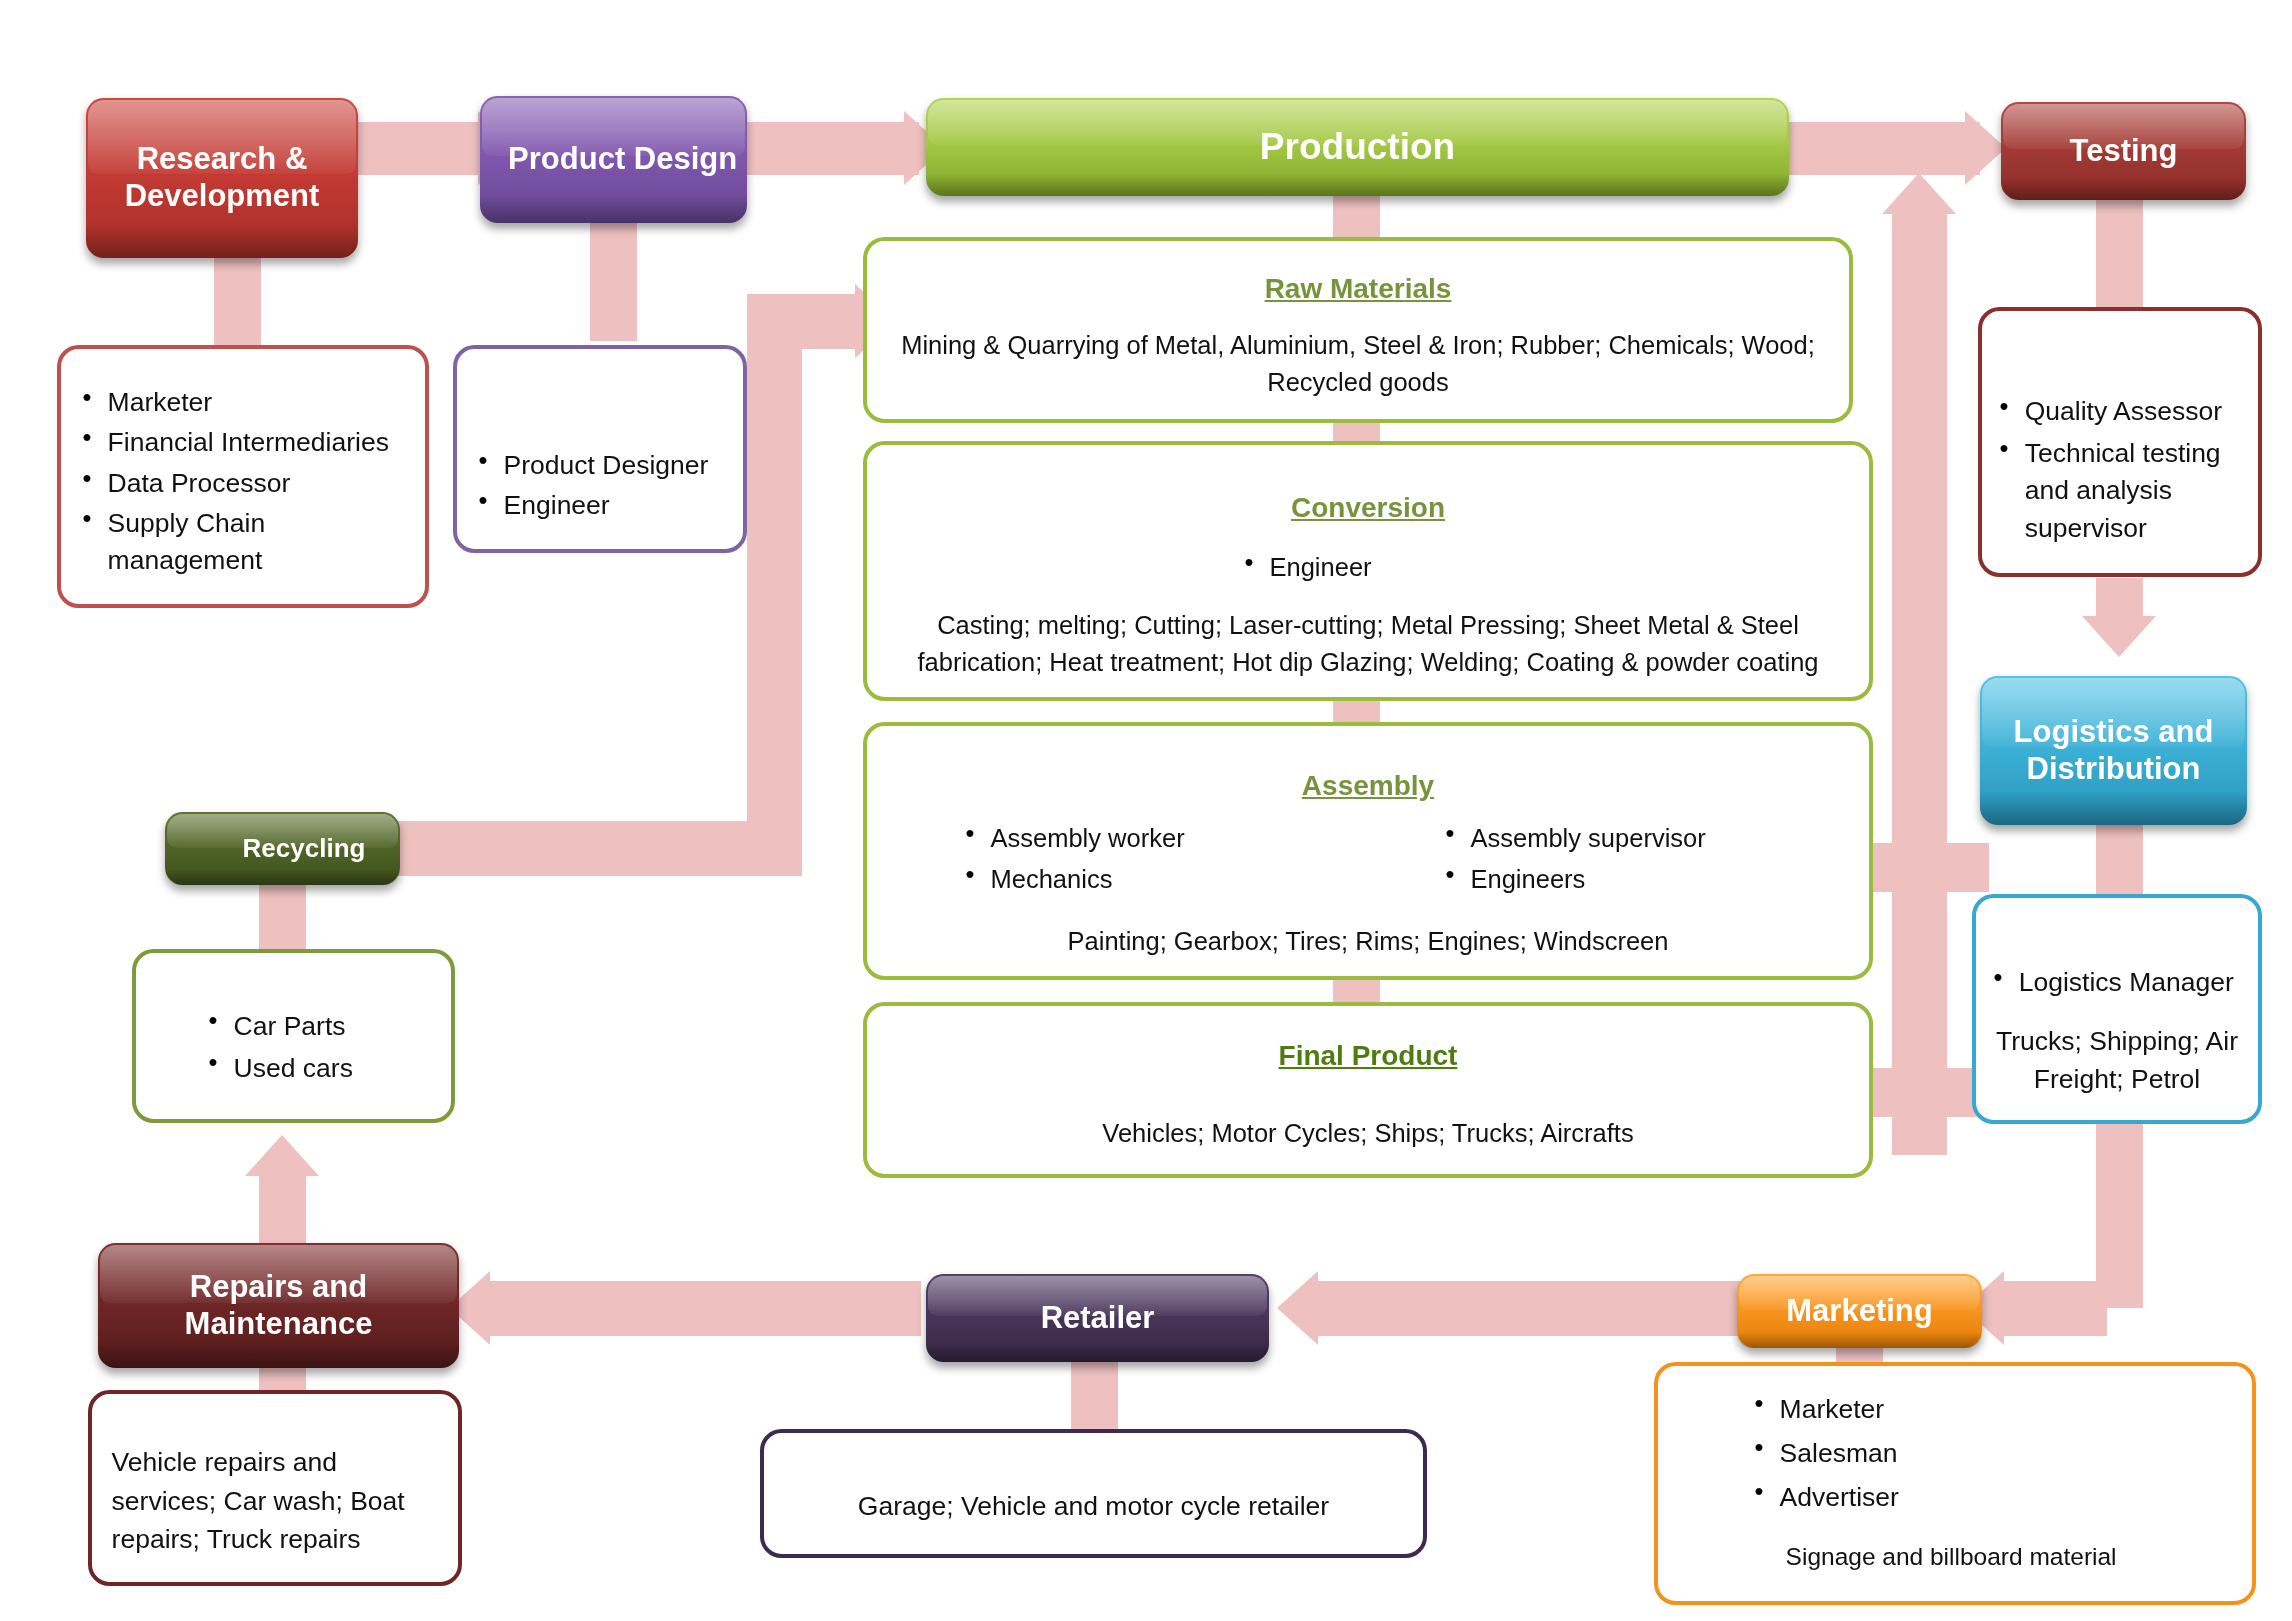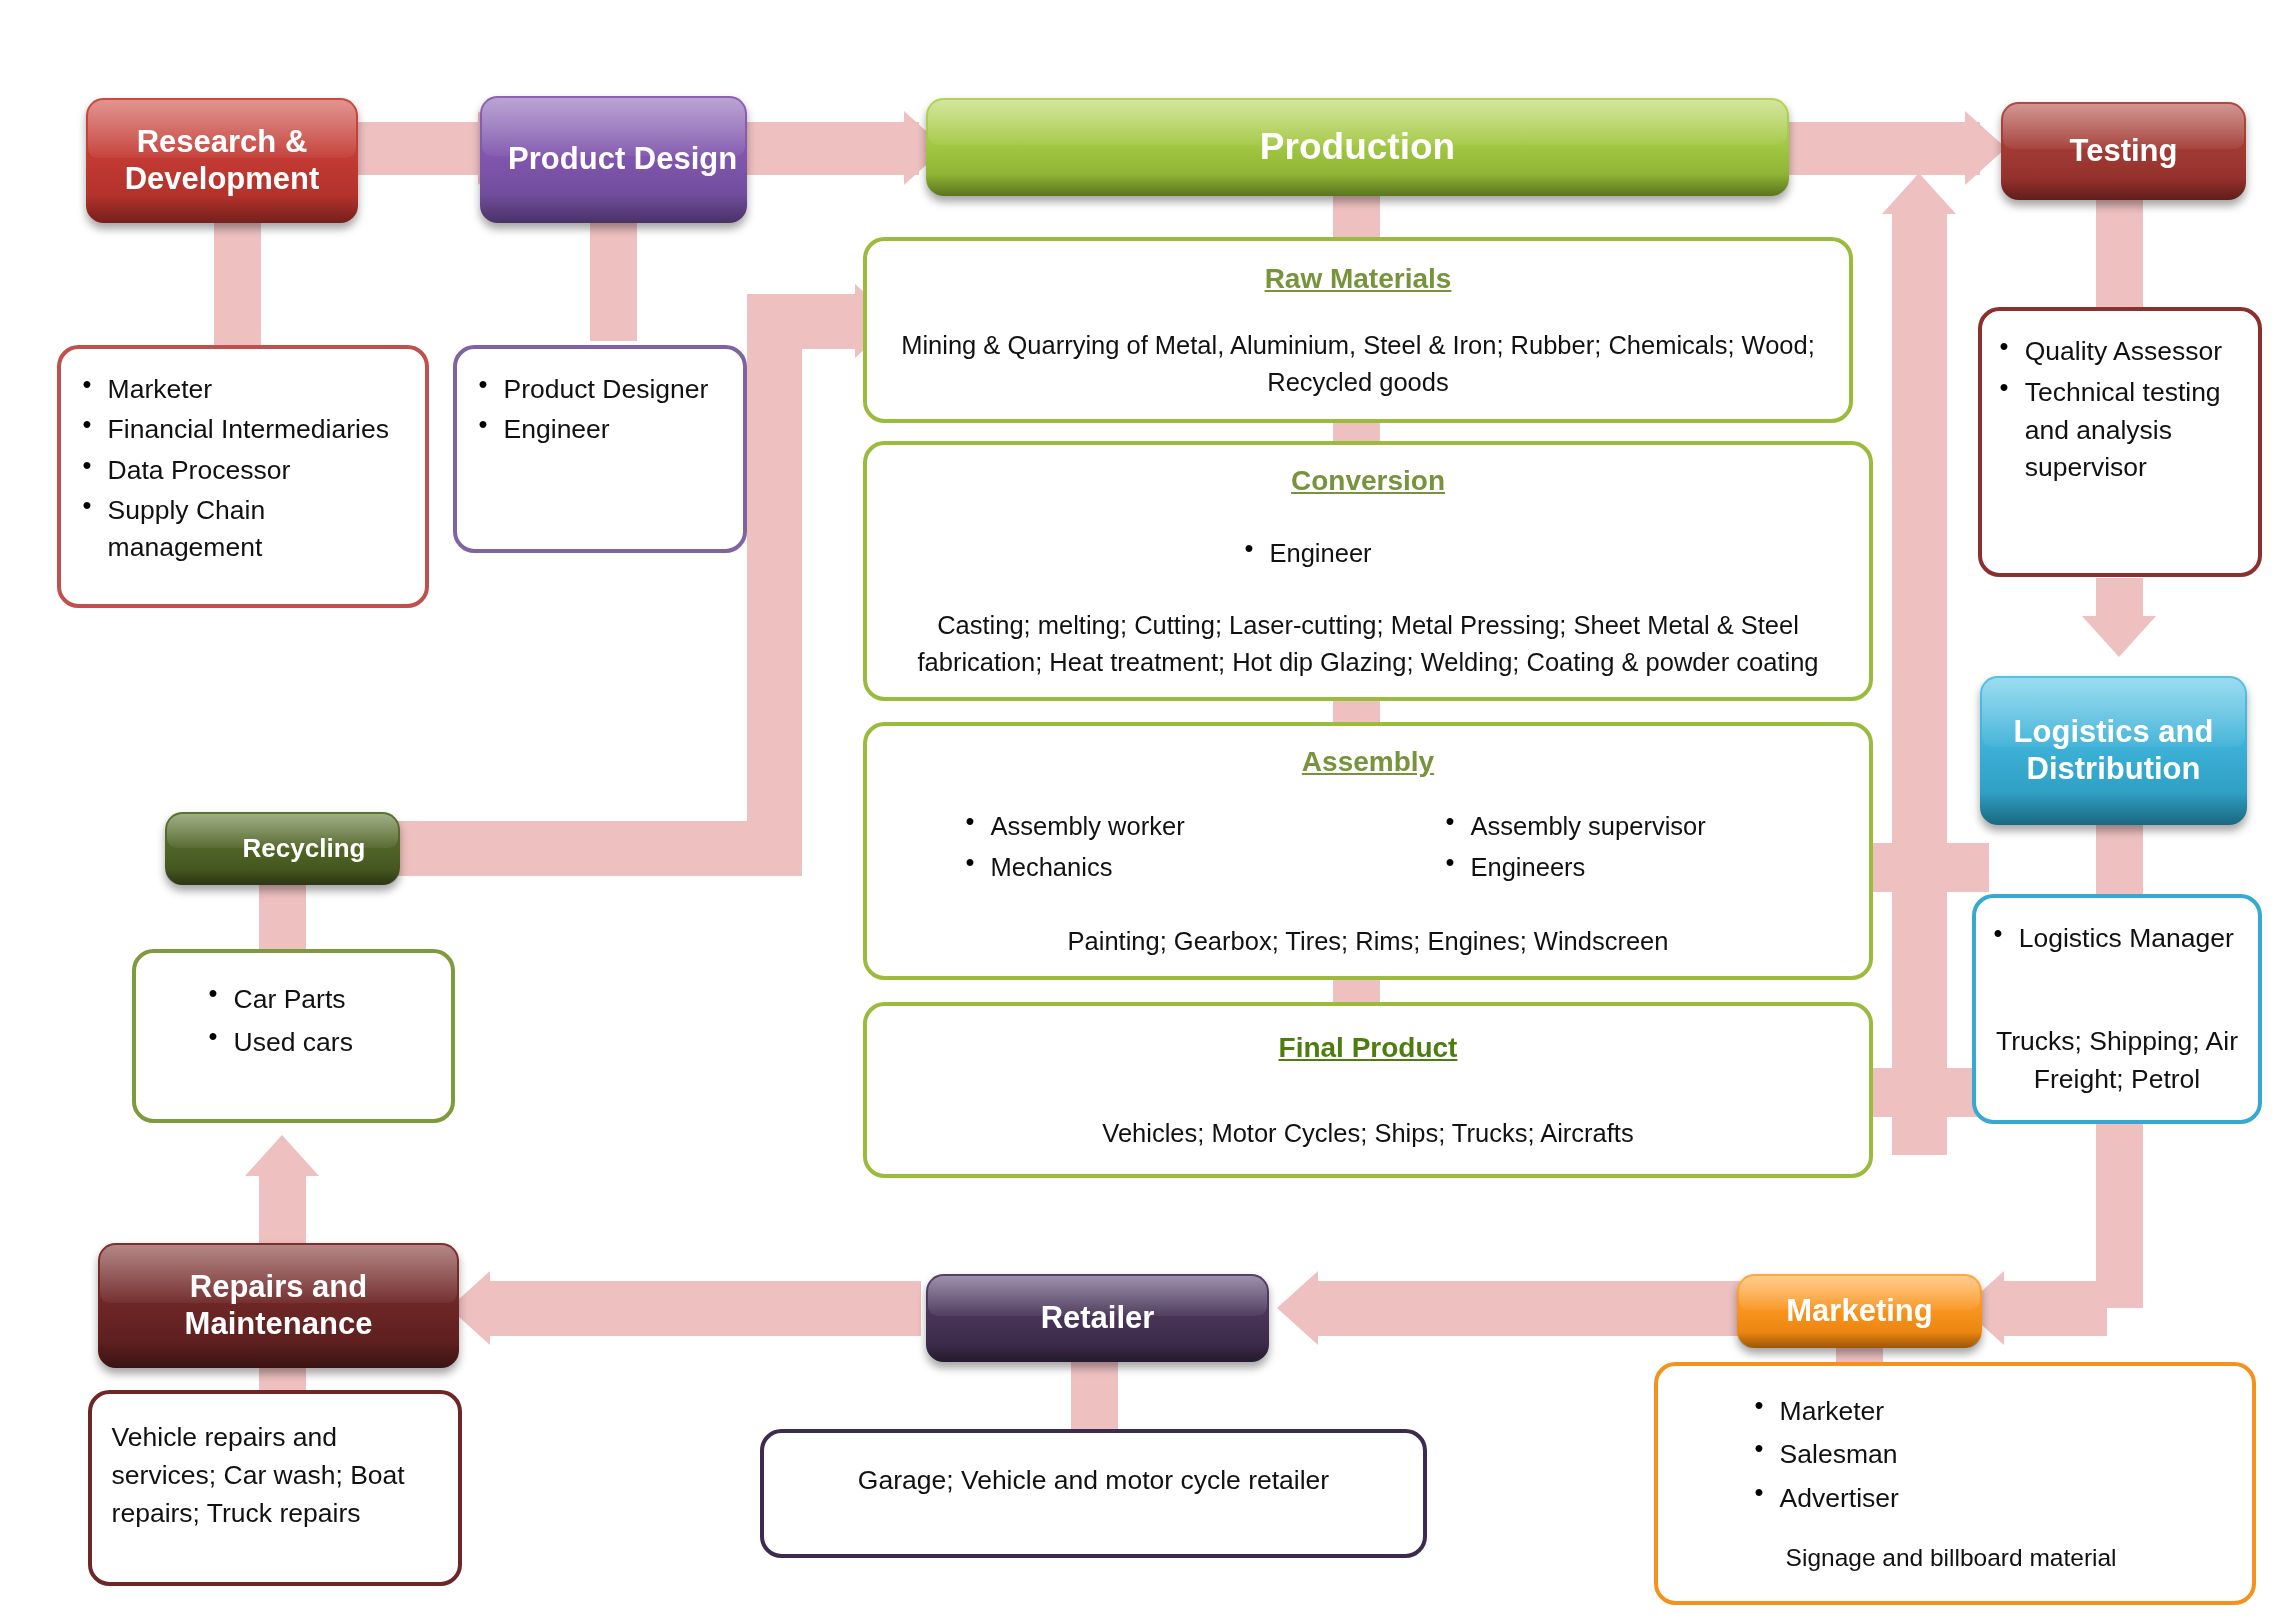--- a/index.html
+++ b/index.html
@@ -26,21 +26,21 @@
     content:"";position:absolute;left:0;right:0;bottom:0;height:22%;
     border-radius:0 0 17.6px 17.6px;
     background:linear-gradient(to bottom,rgba(0,0,0,0),rgba(0,0,0,.30));
     z-index:1;pointer-events:none;
   }
 
   
   .obox{
     position:absolute;box-sizing:border-box;background:#fff;
     border:4.9px solid #888;border-radius:21.6px;z-index:5;
-    display:flex;flex-direction:column;justify-content:space-between;
+    display:flex;flex-direction:column;justify-content:flex-end;
     color:#111;
   }
   .obox ul{margin:0;padding:0;list-style:none;}
   .obox li{position:relative;padding-left:29px;margin:0 0 3.9px 0;}
   .obox li::before{content:"\2022";position:absolute;left:3.9px;top:-2px;font-size:25.5px;line-height:1.25;color:#000;}
   .ttl{font-weight:bold;text-decoration:underline;text-align:center;}
   .ctr{text-align:center;}
 
   
   .cx{position:absolute;background:#eec0c0;z-index:2;}
@@ -105,21 +105,21 @@
   <div class="cx" style="left:392px;top:821px;width:382px;height:55px;"></div>
   <div class="cx" style="left:747px;top:294px;width:55px;height:582px;"></div>
   <div class="cx" style="left:784px;top:294px;width:78px;height:55px;"></div>
   <div class="arw r" style="left:855px;top:284px;"></div>
 
   <div class="cx" style="left:1862px;top:843px;width:127px;height:49px;"></div>
   <div class="cx" style="left:1862px;top:1068px;width:127px;height:49px;"></div>
   <div class="cx" style="left:1892px;top:214px;width:55px;height:941px;"></div>
   <div class="arw u" style="left:1882px;top:173px;"></div>
 
-  <div class="pill" style="left:86px;top:98px;width:272px;height:125px;background:linear-gradient(to bottom,#cc4840 0%,#c23a33 48%,#a82d27 100%);font-size:31px;">
+  <div class="pill" style="left:86px;top:98px;width:272px;height:160px;background:linear-gradient(to bottom,#cc4840 0%,#c23a33 48%,#a82d27 100%);font-size:31px;">
     <span class="inner">Research &amp; Development</span>
   </div>
 
   <div class="pill" style="left:480px;top:96px;width:267px;height:127px;background:linear-gradient(to bottom,#8a63b5 0%,#7f56ac 48%,#684793 100%);font-size:31px;text-align:right;">
     <span class="inner">Product Design</span>
   </div>
 
   <div class="pill" style="left:926px;top:98px;width:863px;height:98px;background:linear-gradient(to bottom,#b4d455 0%,#a2c743 48%,#82a72a 100%);font-size:37px;">
     <span class="inner">Production</span>
   </div>

